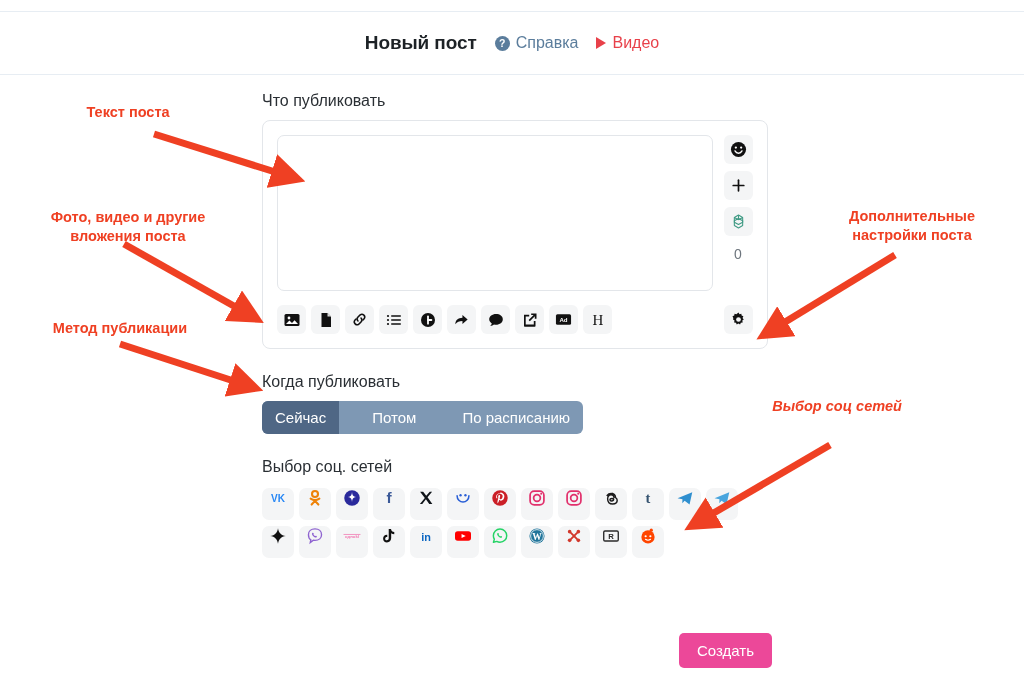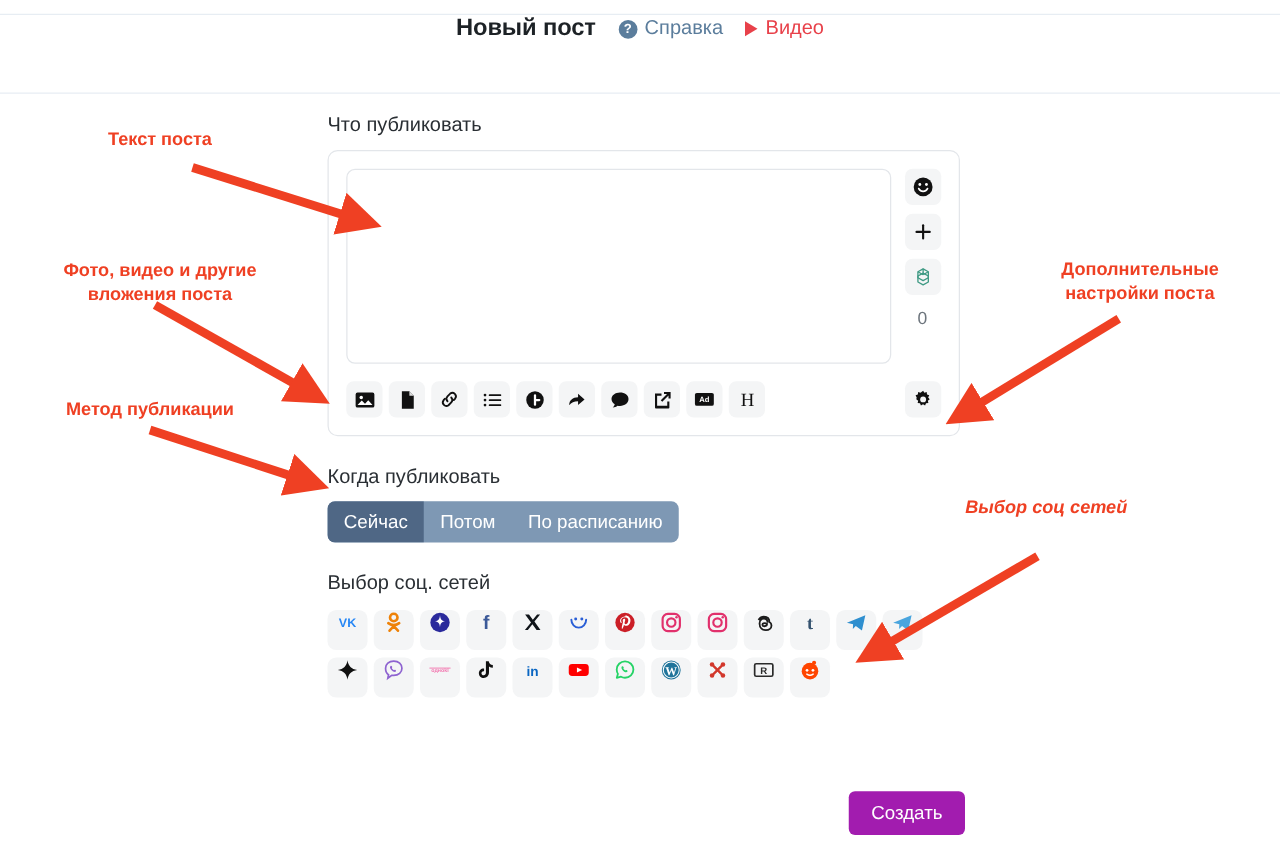--- a/index.html
+++ b/index.html
@@ -21,21 +21,21 @@
   
   .header-band {
     position: absolute;
     left: 0; top: 11px;
     width: 1024px;
     height: 64px;
     border-top: 1px solid #e7edf3;
     border-bottom: 1px solid #e7edf3;
     box-sizing: border-box;
     display: flex;
-    align-items: flex-start;
+    align-items: center;
     justify-content: center;
   }
   .header-inner {
     display: flex;
     align-items: center;
     gap: 18px;
   }
   .page-title {
     font-size: 19px;
     font-weight: bold;
@@ -145,20 +145,21 @@
     line-height: 22px;
   }
   .side-spacer { flex: 1; }
 
   
   .seg {
     display: inline-flex;
     border-radius: 6px;
     overflow: hidden;
     background: #7e98b4;
+    gap: 20px;
   }
   .seg-item {
     font-size: 15px;
     color: #ffffff;
     padding: 8px 13px;
     cursor: pointer;
     white-space: nowrap;
     line-height: 17px;
   }
   .seg-item.active { background: #4f6785; }
@@ -191,21 +192,21 @@
   
   .submit-row {
     position: absolute;
     left: 262px;
     top: 633px;
     width: 510px;
     display: flex;
     justify-content: flex-end;
   }
   .create-btn {
-    background: #a21caf;
+    background: #ec4899;
     color: #fff;
     border: none;
     border-radius: 5px;
     font-size: 15px;
     font-family: "Liberation Sans", sans-serif;
     padding: 9px 18px;
     cursor: pointer;
   }
 
   

